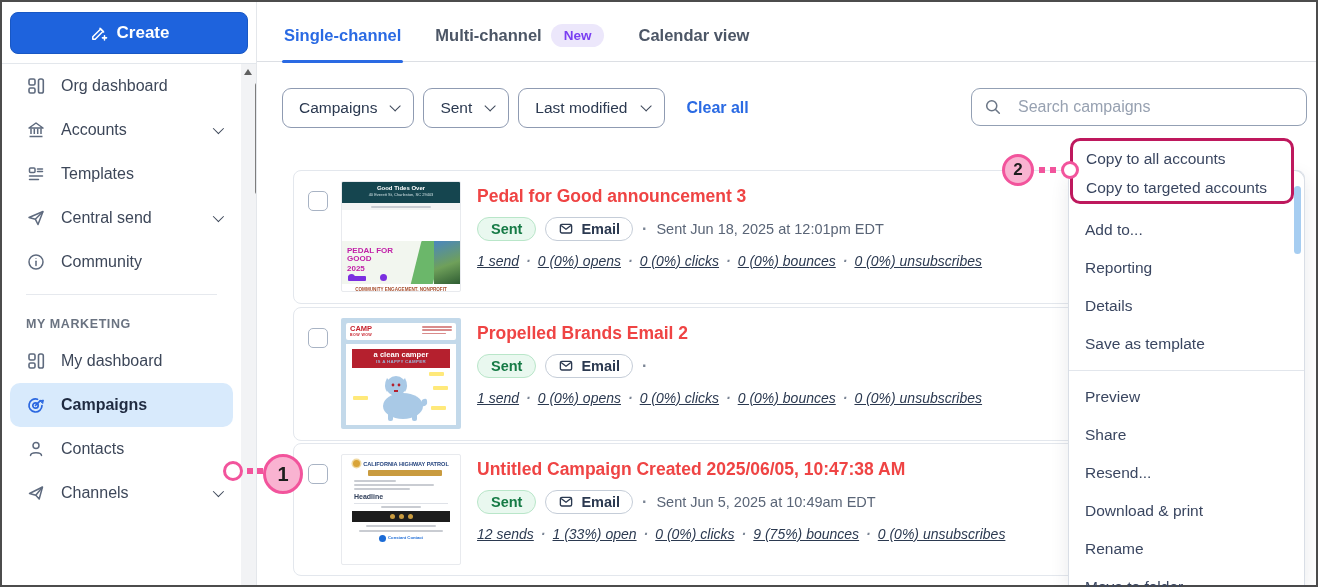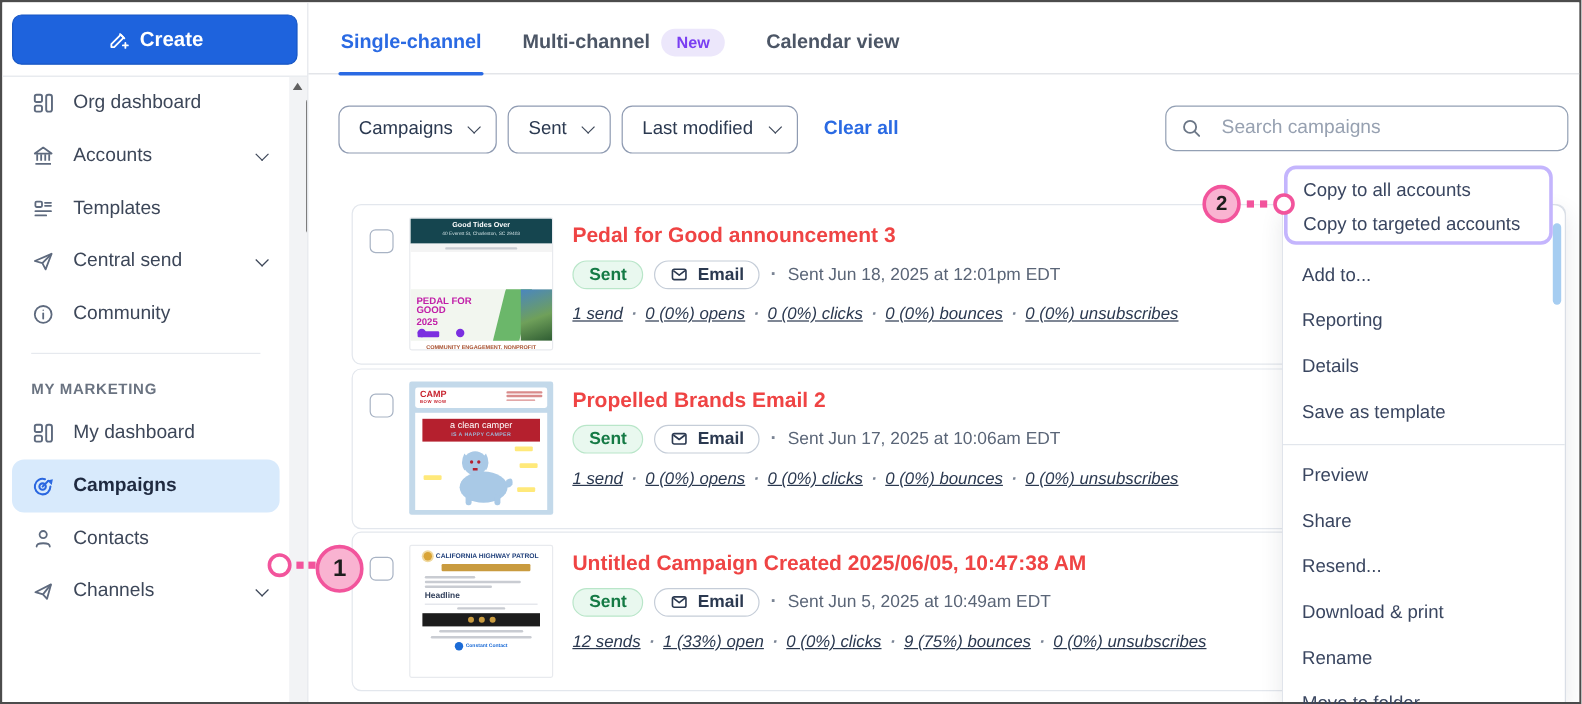--- a/index.html
+++ b/index.html
@@ -58,21 +58,21 @@
   .stat { color:#2b3950; text-decoration:underline; cursor:pointer; }
 
   
   .ctx-menu { position:absolute; left:811px; top:168px; bottom:0; width:237px; background:#fff; border:1px solid #d9dee6; border-bottom:none; border-radius:10px 10px 0 0; box-shadow:0 6px 18px rgba(40,50,70,.10); z-index:20; }
   .ctx-items { padding-top:40px; }
   .ctx-item { height:38px; line-height:38px; padding-left:16px; font-size:15.5px; color:#3a4660; cursor:pointer; white-space:nowrap; }
   .ctx-divider { height:1px; background:#e2e6ec; margin:7px 0; }
   .ctx-scroll-thumb { position:absolute; top:15px; right:3px; width:7px; height:68px; border-radius:4px; background:#a6cdf1; }
 
   
-  .pink-box { position:absolute; left:813px; top:136px; width:224px; height:66px; background:#fff; border:3px solid #c4b5fd; border-radius:10px; z-index:30; padding-top:3px; }
+  .pink-box { position:absolute; left:813px; top:136px; width:224px; height:66px; background:#fff; border:3px solid #be185d; border-radius:10px; z-index:30; padding-top:3px; }
   .pink-box .ctx-item { height:29px; line-height:29px; padding-left:13px; }
 
   
   .ann-big { position:absolute; border:3px solid #f2549c; background:#f9b3d1; border-radius:50%; display:flex; align-items:center; justify-content:center; font-weight:700; color:#1d1d1d; z-index:40; }
   .ann-small { position:absolute; border:3px solid #f2549c; background:#fff; border-radius:50%; z-index:40; }
   .ann-dot { position:absolute; width:6px; height:6px; background:#f2549c; z-index:40; }
   #ann1-big { left:261px; top:452px; width:40px; height:40px; font-size:20px; }
   #ann1-small { left:221px; top:459px; width:20px; height:20px; }
   #ann2-big { left:1000px; top:152px; width:32px; height:32px; font-size:17px; }
   #ann2-small { left:1059px; top:159px; width:18px; height:18px; }
@@ -101,21 +101,21 @@
   .tp-foot-img { width:38px; height:16px; background:linear-gradient(120deg,#7fae57,#3f7a9e); border-radius:1px; }
   
   .t-camp { background:#c3d9ea; padding:5px; }
   .tc-head { background:#fff; border-radius:2px; height:17px; display:flex; justify-content:space-between; padding:2px 4px; }
   .tc-brand { font-size:7.5px; font-weight:700; color:#c8242f; line-height:1; }
   .tc-brand-sub { font-size:3.6px; font-weight:700; color:#c8242f; letter-spacing:.4px; }
   .tc-side { width:30px; display:flex; flex-direction:column; gap:1.5px; padding-top:1px; }
   .tc-side .tline { height:1.8px; background:#d98b8b; }
   .tc-body { background:#fff; margin-top:4px; height:81px; position:relative; padding-top:5px; }
   .tc-banner { margin:0 6px; background:#b5202e; height:19px; text-align:center; padding-top:2px; }
-  .tc-line1 { font-size:7.6px; font-weight:400; color:#fff; line-height:1.1; }
+  .tc-line1 { font-size:7.6px; font-weight:700; color:#fff; line-height:1.1; }
   .tc-line2 { font-size:4.4px; font-weight:700; color:#9db7d8; letter-spacing:.3px; }
   .tc-dog { display:block; margin:2px auto 0; }
   .tc-tagA,.tc-tagB,.tc-tagC,.tc-tagD { position:absolute; height:4px; width:15px; background:#ffe97a; border-radius:1px; }
   .tc-tagA { right:12px; top:28px; } .tc-tagB { right:8px; top:42px; }
   .tc-tagC { left:7px; top:52px; } .tc-tagD { right:10px; top:62px; }
   
   .t-chp { background:#fff; border:1px solid #e8eaee; padding-top:5px; }
   .th-head { display:flex; align-items:center; justify-content:center; gap:3px; }
   .th-sun { width:7px; height:7px; border-radius:50%; background:#d9a437; box-shadow:0 0 0 1.5px #f0d9a0; flex:none; }
   .th-brand { font-size:5.6px; font-weight:700; color:#1f3f7a; white-space:nowrap; }
@@ -372,21 +372,20 @@
         <div class="cmeta">
           <span class="pill-sent">Sent</span>
           <span class="pill-email">
             <svg width="16" height="15" viewBox="0 0 20 20" fill="none" stroke="#2b3950" stroke-width="1.8" stroke-linejoin="round">
                 <rect x="2.5" y="4.5" width="15" height="11.5" rx="2"></rect>
                 <path d="M3.5 6 L10 11 L16.5 6"></path>
               </svg>
             <span>Email</span>
           </span>
           <span class="sep">·</span>
-          <span class="cdate">Sent Jun 17, 2025 at 10:06am EDT</span>
         </div>
         <div class="cstats">
           <a class="stat">1 send</a>
           <span class="sep">·</span>
           <a class="stat">0 (0%) opens</a>
           <span class="sep">·</span>
           <a class="stat">0 (0%) clicks</a>
           <span class="sep">·</span>
           <a class="stat">0 (0%) bounces</a>
           <span class="sep">·</span>

